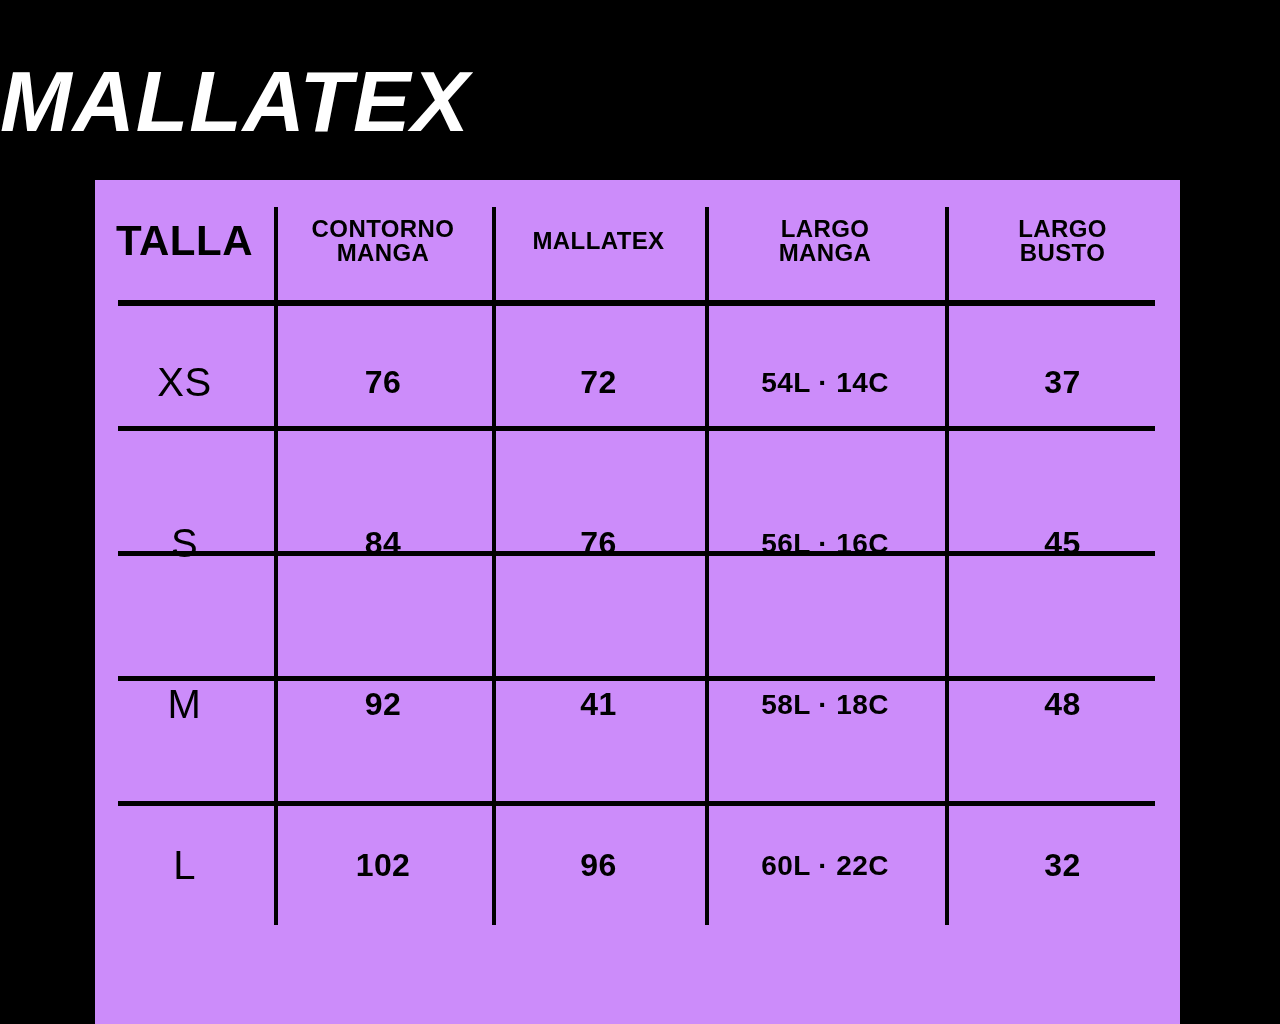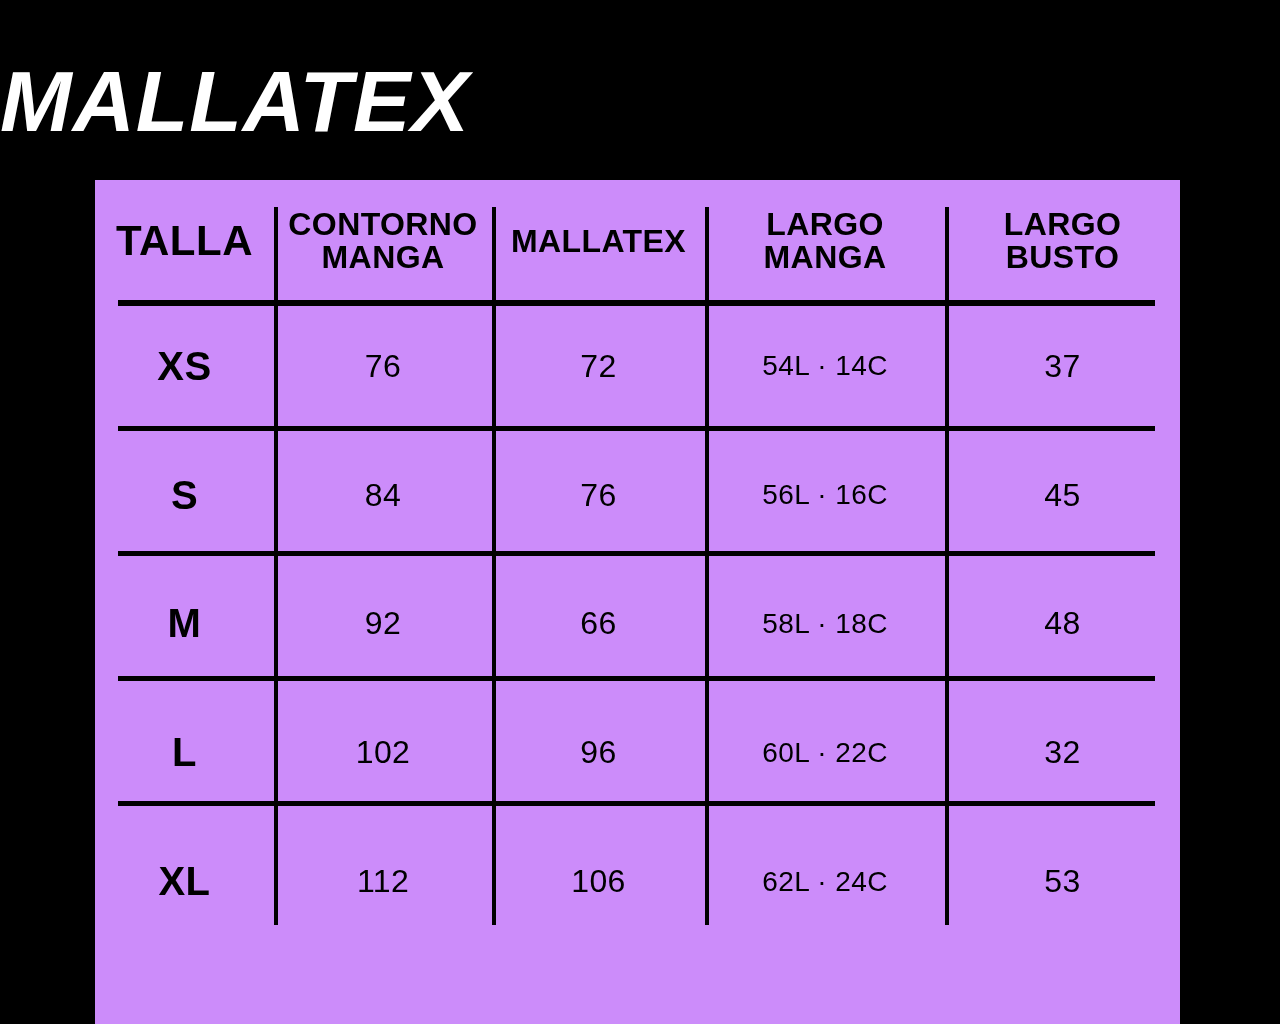--- a/index.html
+++ b/index.html
@@ -97,42 +97,42 @@
   col.c-talla  { width: 179px; }
   col.c-busto  { width: 218px; }
   col.c-cint   { width: 213px; }
   col.c-manga  { width: 240px; }
   col.c-blusa  { width: 235px; }
 
   thead tr { height: 122px; }
   tbody tr { height: 124.5px; }
 
   th.head-cell {
-    font-size: 32px;
+    font-size: 24px;
     font-weight: bold;
     line-height: 1.02;
     letter-spacing: 0.4px;
     padding-top: 22px;
     vertical-align: middle;
   }
   th.head-talla {
     font-size: 42px;
     letter-spacing: 0.5px;
     padding-top: 26px;
   }
   th.head-cell .hl { display: block; }
 
   td.size-cell {
     font-size: 40px;
-    font-weight: bold;
+    font-weight: normal;
     letter-spacing: 0.5px;
   }
   td.value-cell {
     font-size: 32px;
-    font-weight: normal;
+    font-weight: bold;
     letter-spacing: 0.4px;
   }
   td.value-cell.manga-cell {
     font-size: 28px;
     white-space: nowrap;
   }
 </style>
 </head>
 <body>
 
@@ -198,35 +198,28 @@
         <tr>
           <td class="size-cell">S</td>
           <td class="value-cell">84</td>
           <td class="value-cell">76</td>
           <td class="value-cell manga-cell">56L · 16C</td>
           <td class="value-cell">45</td>
         </tr>
         <tr>
           <td class="size-cell">M</td>
           <td class="value-cell">92</td>
-          <td class="value-cell">66</td>
+          <td class="value-cell">41</td>
           <td class="value-cell manga-cell">58L · 18C</td>
           <td class="value-cell">48</td>
         </tr>
         <tr>
           <td class="size-cell">L</td>
           <td class="value-cell">102</td>
           <td class="value-cell">96</td>
           <td class="value-cell manga-cell">60L · 22C</td>
           <td class="value-cell">32</td>
         </tr>
-        <tr>
-          <td class="size-cell">XL</td>
-          <td class="value-cell">112</td>
-          <td class="value-cell">106</td>
-          <td class="value-cell manga-cell">62L · 24C</td>
-          <td class="value-cell">53</td>
-        </tr>
       </tbody>
     </table>
 
   </div>
 </div>
 
 </body></html>

